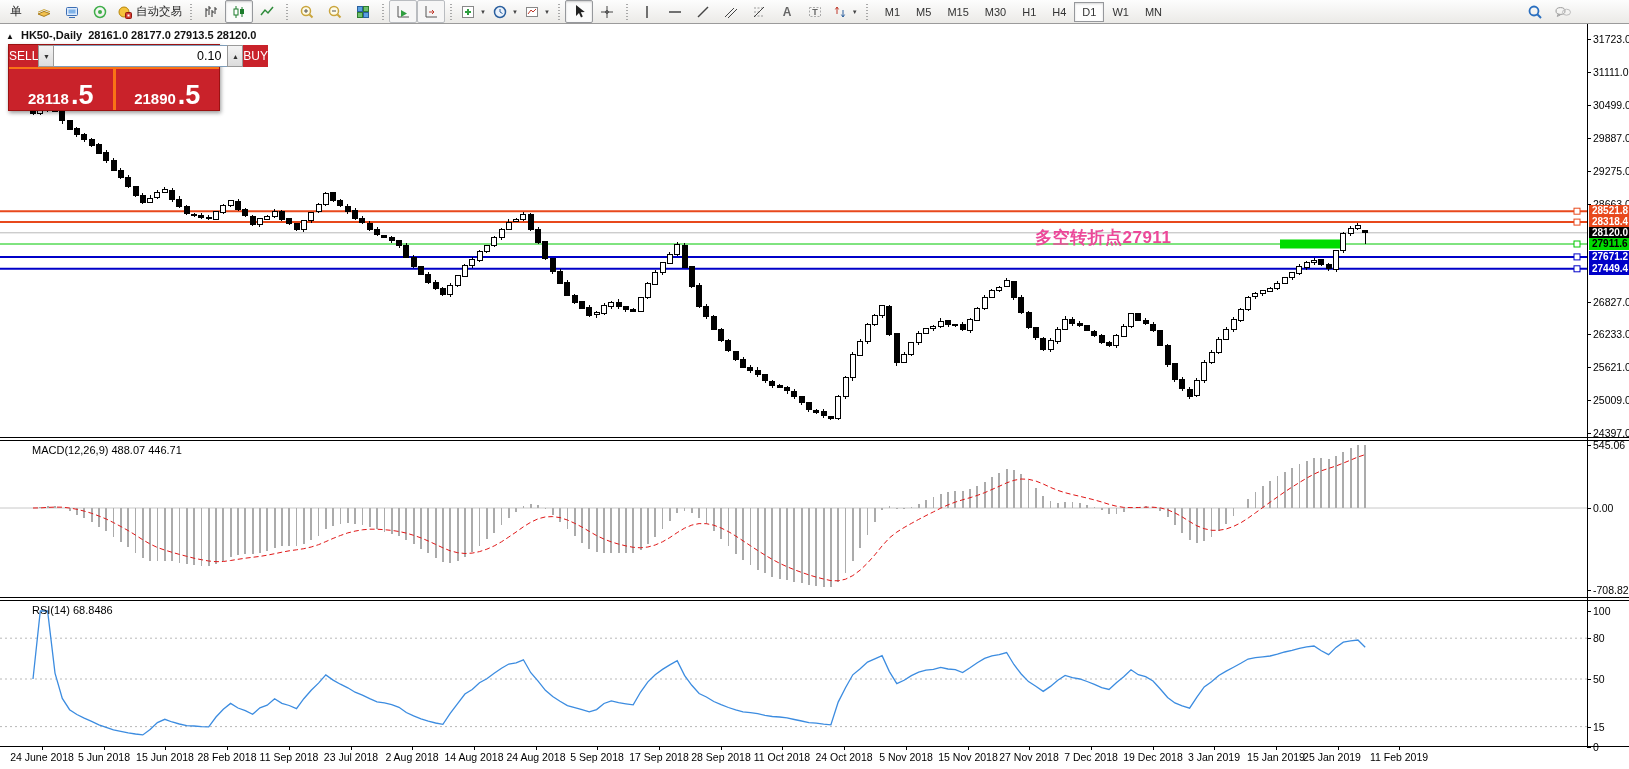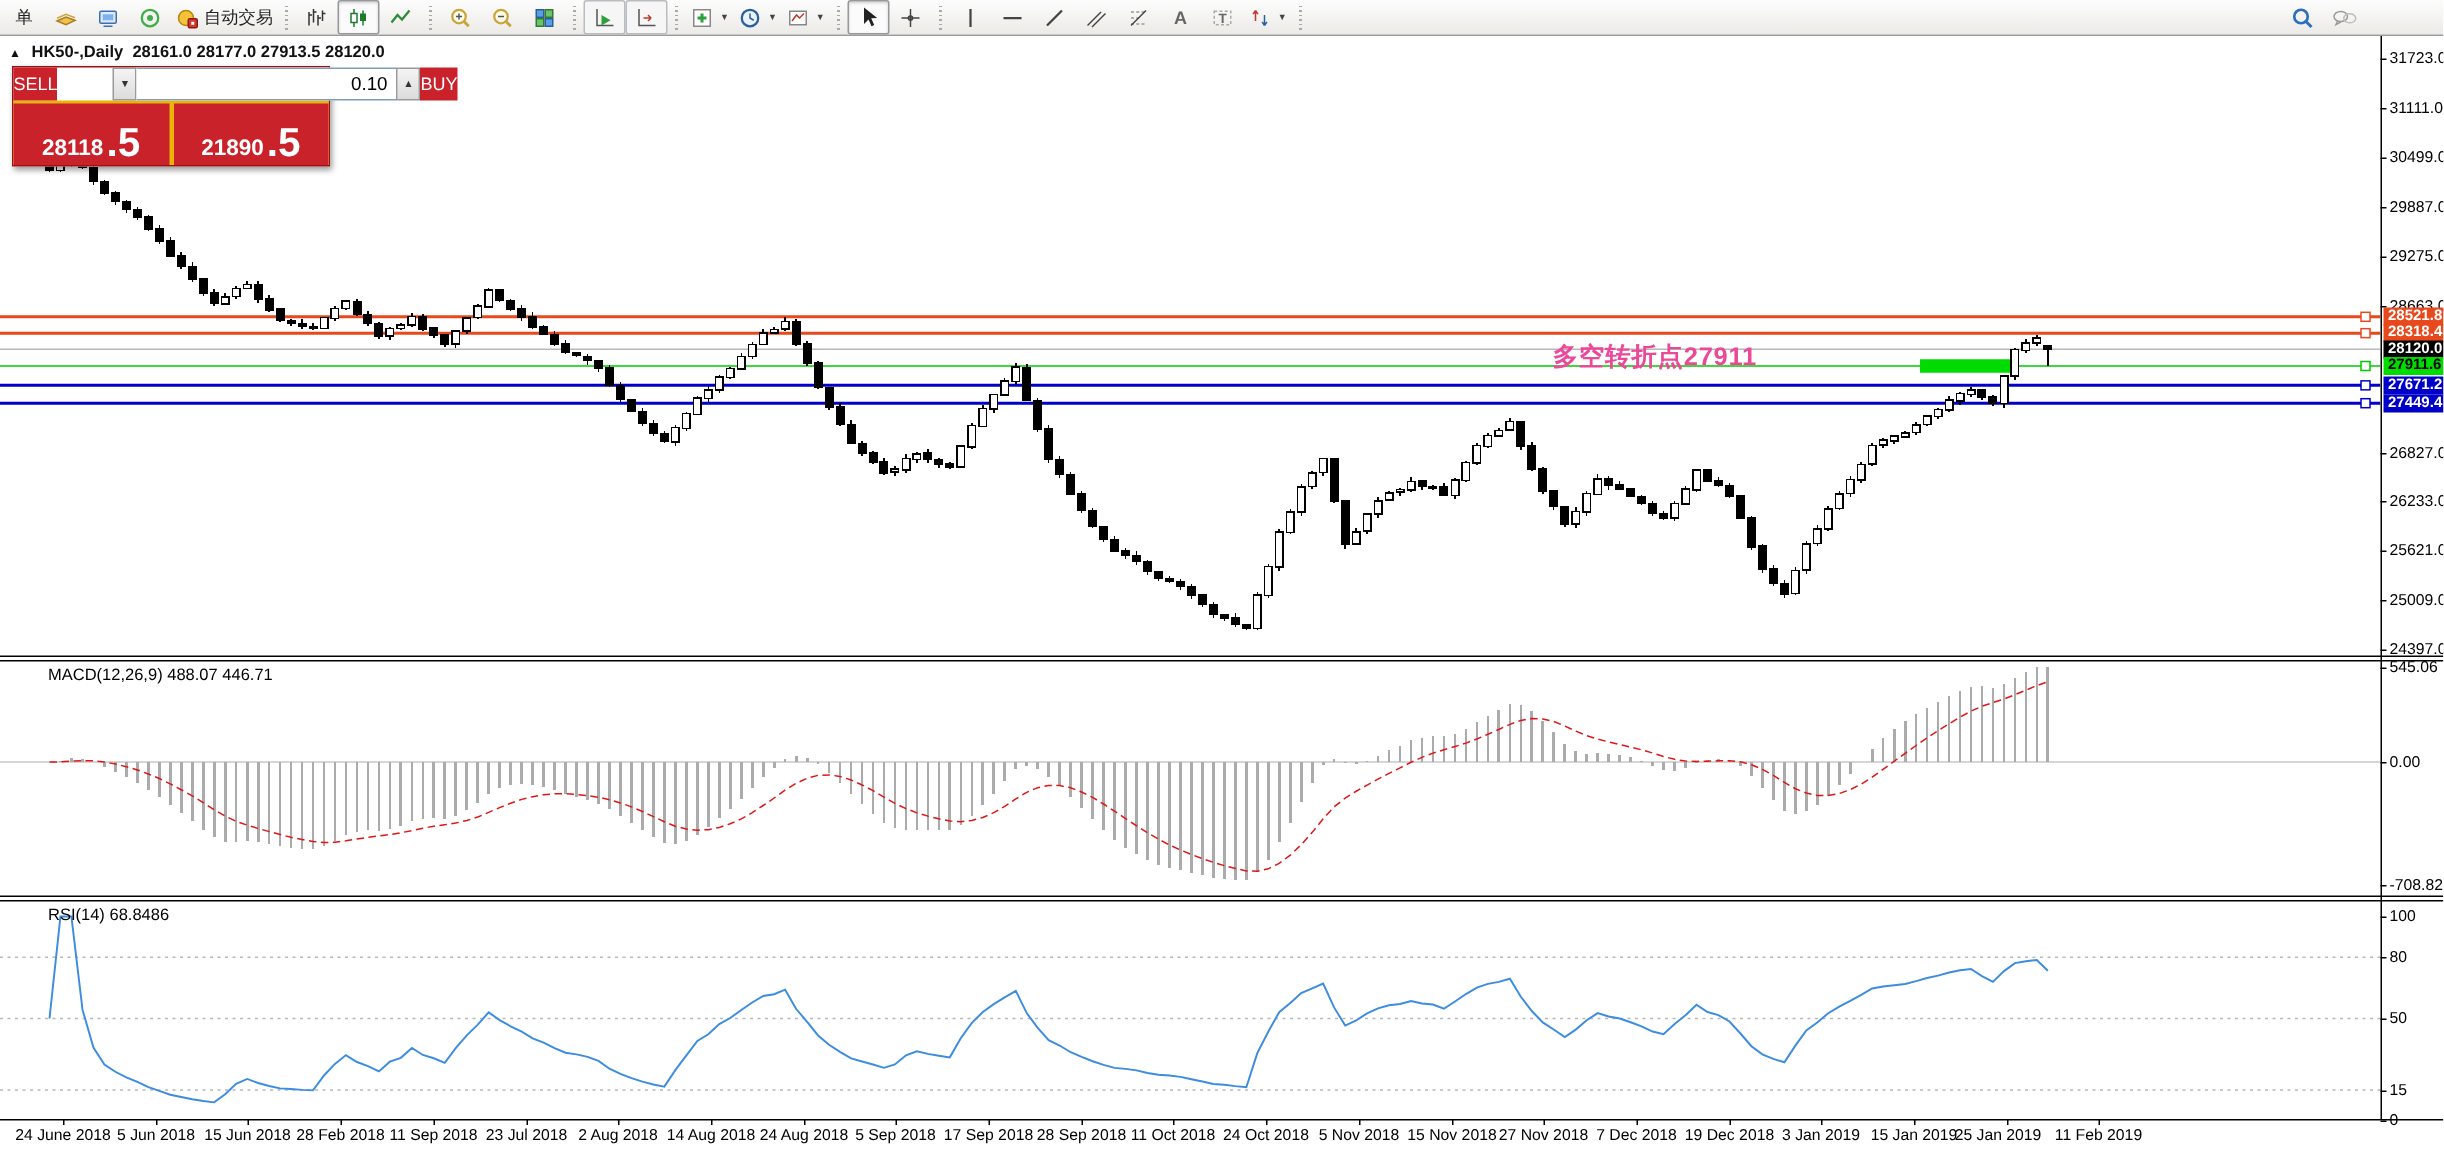--- a/index.html
+++ b/index.html
@@ -37,26 +37,26 @@
     padding-left:3px;box-sizing:border-box;z-index:7;white-space:nowrap;}
   .dlabel{position:absolute;top:751px;font-size:10.5px;color:#000;transform:translateX(-50%);white-space:nowrap;z-index:6;}
   .dtick{position:absolute;top:746px;width:1px;height:4px;background:#000;z-index:6;}
 
   
   .trade-panel{position:absolute;left:8px;top:44px;width:210px;background:#fff;border:1px solid #9c1212;
     box-shadow:1px 2px 4px rgba(0,0,0,.4);z-index:20;}
   .tp-row1{display:flex;height:22px;}
   .tp-btn{width:52px;background:var(--red);color:#fff;font-size:12px;font-weight:400;
     display:flex;align-items:center;justify-content:center;}
-  .tp-vol{display:flex;flex:1;padding-left:37px;}
+  .tp-vol{display:flex;flex:1;}
   .tp-step{width:16px;background:linear-gradient(#f4f4f4,#dcdcdc);border:1px solid #9a9a9a;box-sizing:border-box;
     display:flex;align-items:center;justify-content:center;font-size:7px;color:#333;}
   .tp-input{flex:1;min-width:0;border:1px solid #7f9db9;border-left:none;border-right:none;
     font-size:12.5px;text-align:right;padding:0 6px;font-family:inherit;}
-  .tp-row2{display:flex;gap:3px;background:#eab308;padding-top:2px;align-items:flex-end;}
+  .tp-row2{display:flex;gap:3px;background:#f97316;padding-top:2px;align-items:flex-end;}
   .tp-price{flex:1;height:38px;background:var(--red);color:#fff;display:flex;align-items:flex-end;justify-content:center;padding-bottom:3px;}
   .pmain{font-size:15px;font-weight:700;line-height:1.1;}
   .pbig{font-size:27px;font-weight:700;line-height:.85;margin-left:2px;}
 </style>
 </head>
 <body>
 
 <div class="app" id="app">
 
   <div class="toolbar">
@@ -227,20 +227,31 @@
       </span>
     <span class="tbtn">
         <svg width="16" height="16">
           <path d="M5 10V3M5 3L3.4 5.4M5 3l1.6 2.4" stroke="#c0392b" fill="none"></path>
           <path d="M11 6v7m0 0l-1.6-2.4m1.6 2.4l1.6-2.4" stroke="#2a5f9e" fill="none"></path>
         </svg>
         <span class="caret">▼</span>
       </span>
     <span class="grip"></span>
 
+    <span class="tf" id="tf">
+        <span class="tfb">M1</span>
+        <span class="tfb">M5</span>
+        <span class="tfb">M15</span>
+        <span class="tfb">M30</span>
+        <span class="tfb">H1</span>
+        <span class="tfb">H4</span>
+        <span class="tfb sel">D1</span>
+        <span class="tfb">W1</span>
+        <span class="tfb">MN</span>
+      </span>
 
     <span class="spacer"></span>
     <span class="tbtn">
         <svg width="16" height="16">
           <circle cx="7" cy="7" r="4.5" fill="none" stroke="#2a6fc0" stroke-width="1.8"></circle>
           <line x1="10.3" y1="10.3" x2="14" y2="14" stroke="#2a6fc0" stroke-width="2"></line>
         </svg>
       </span>
     <span class="tbtn" style="margin-right:50px;">
         <svg width="18" height="16">

